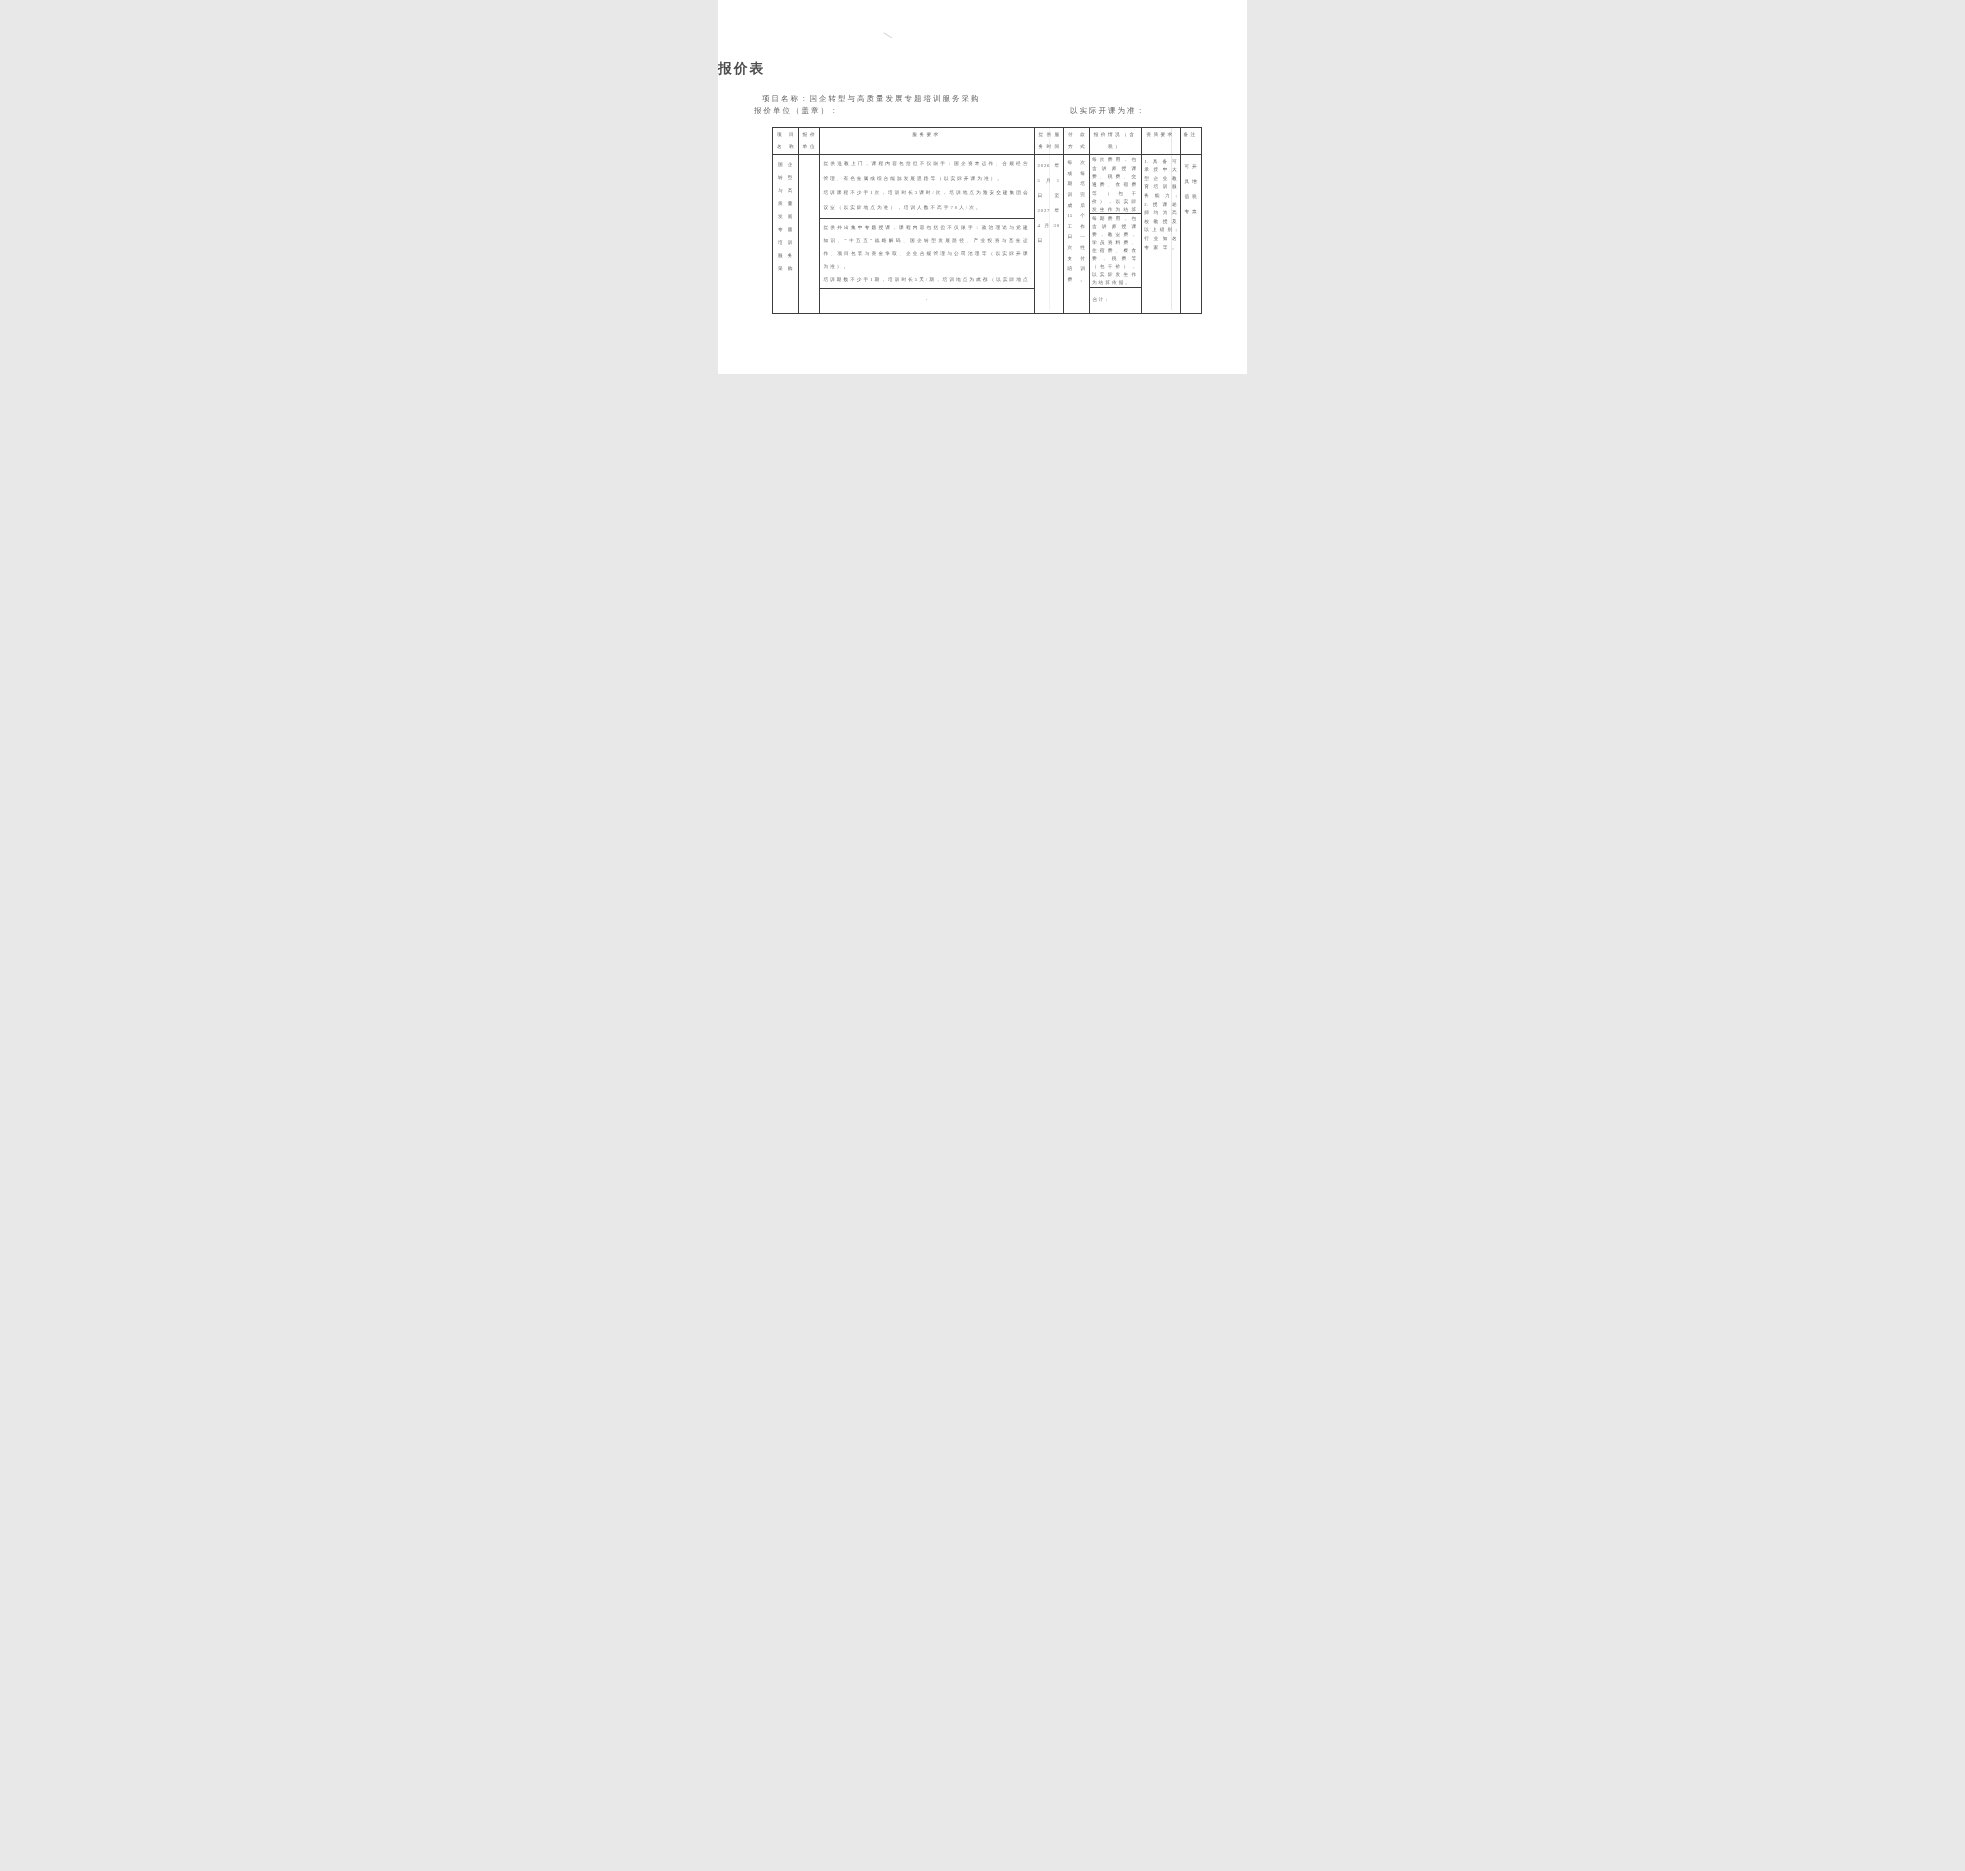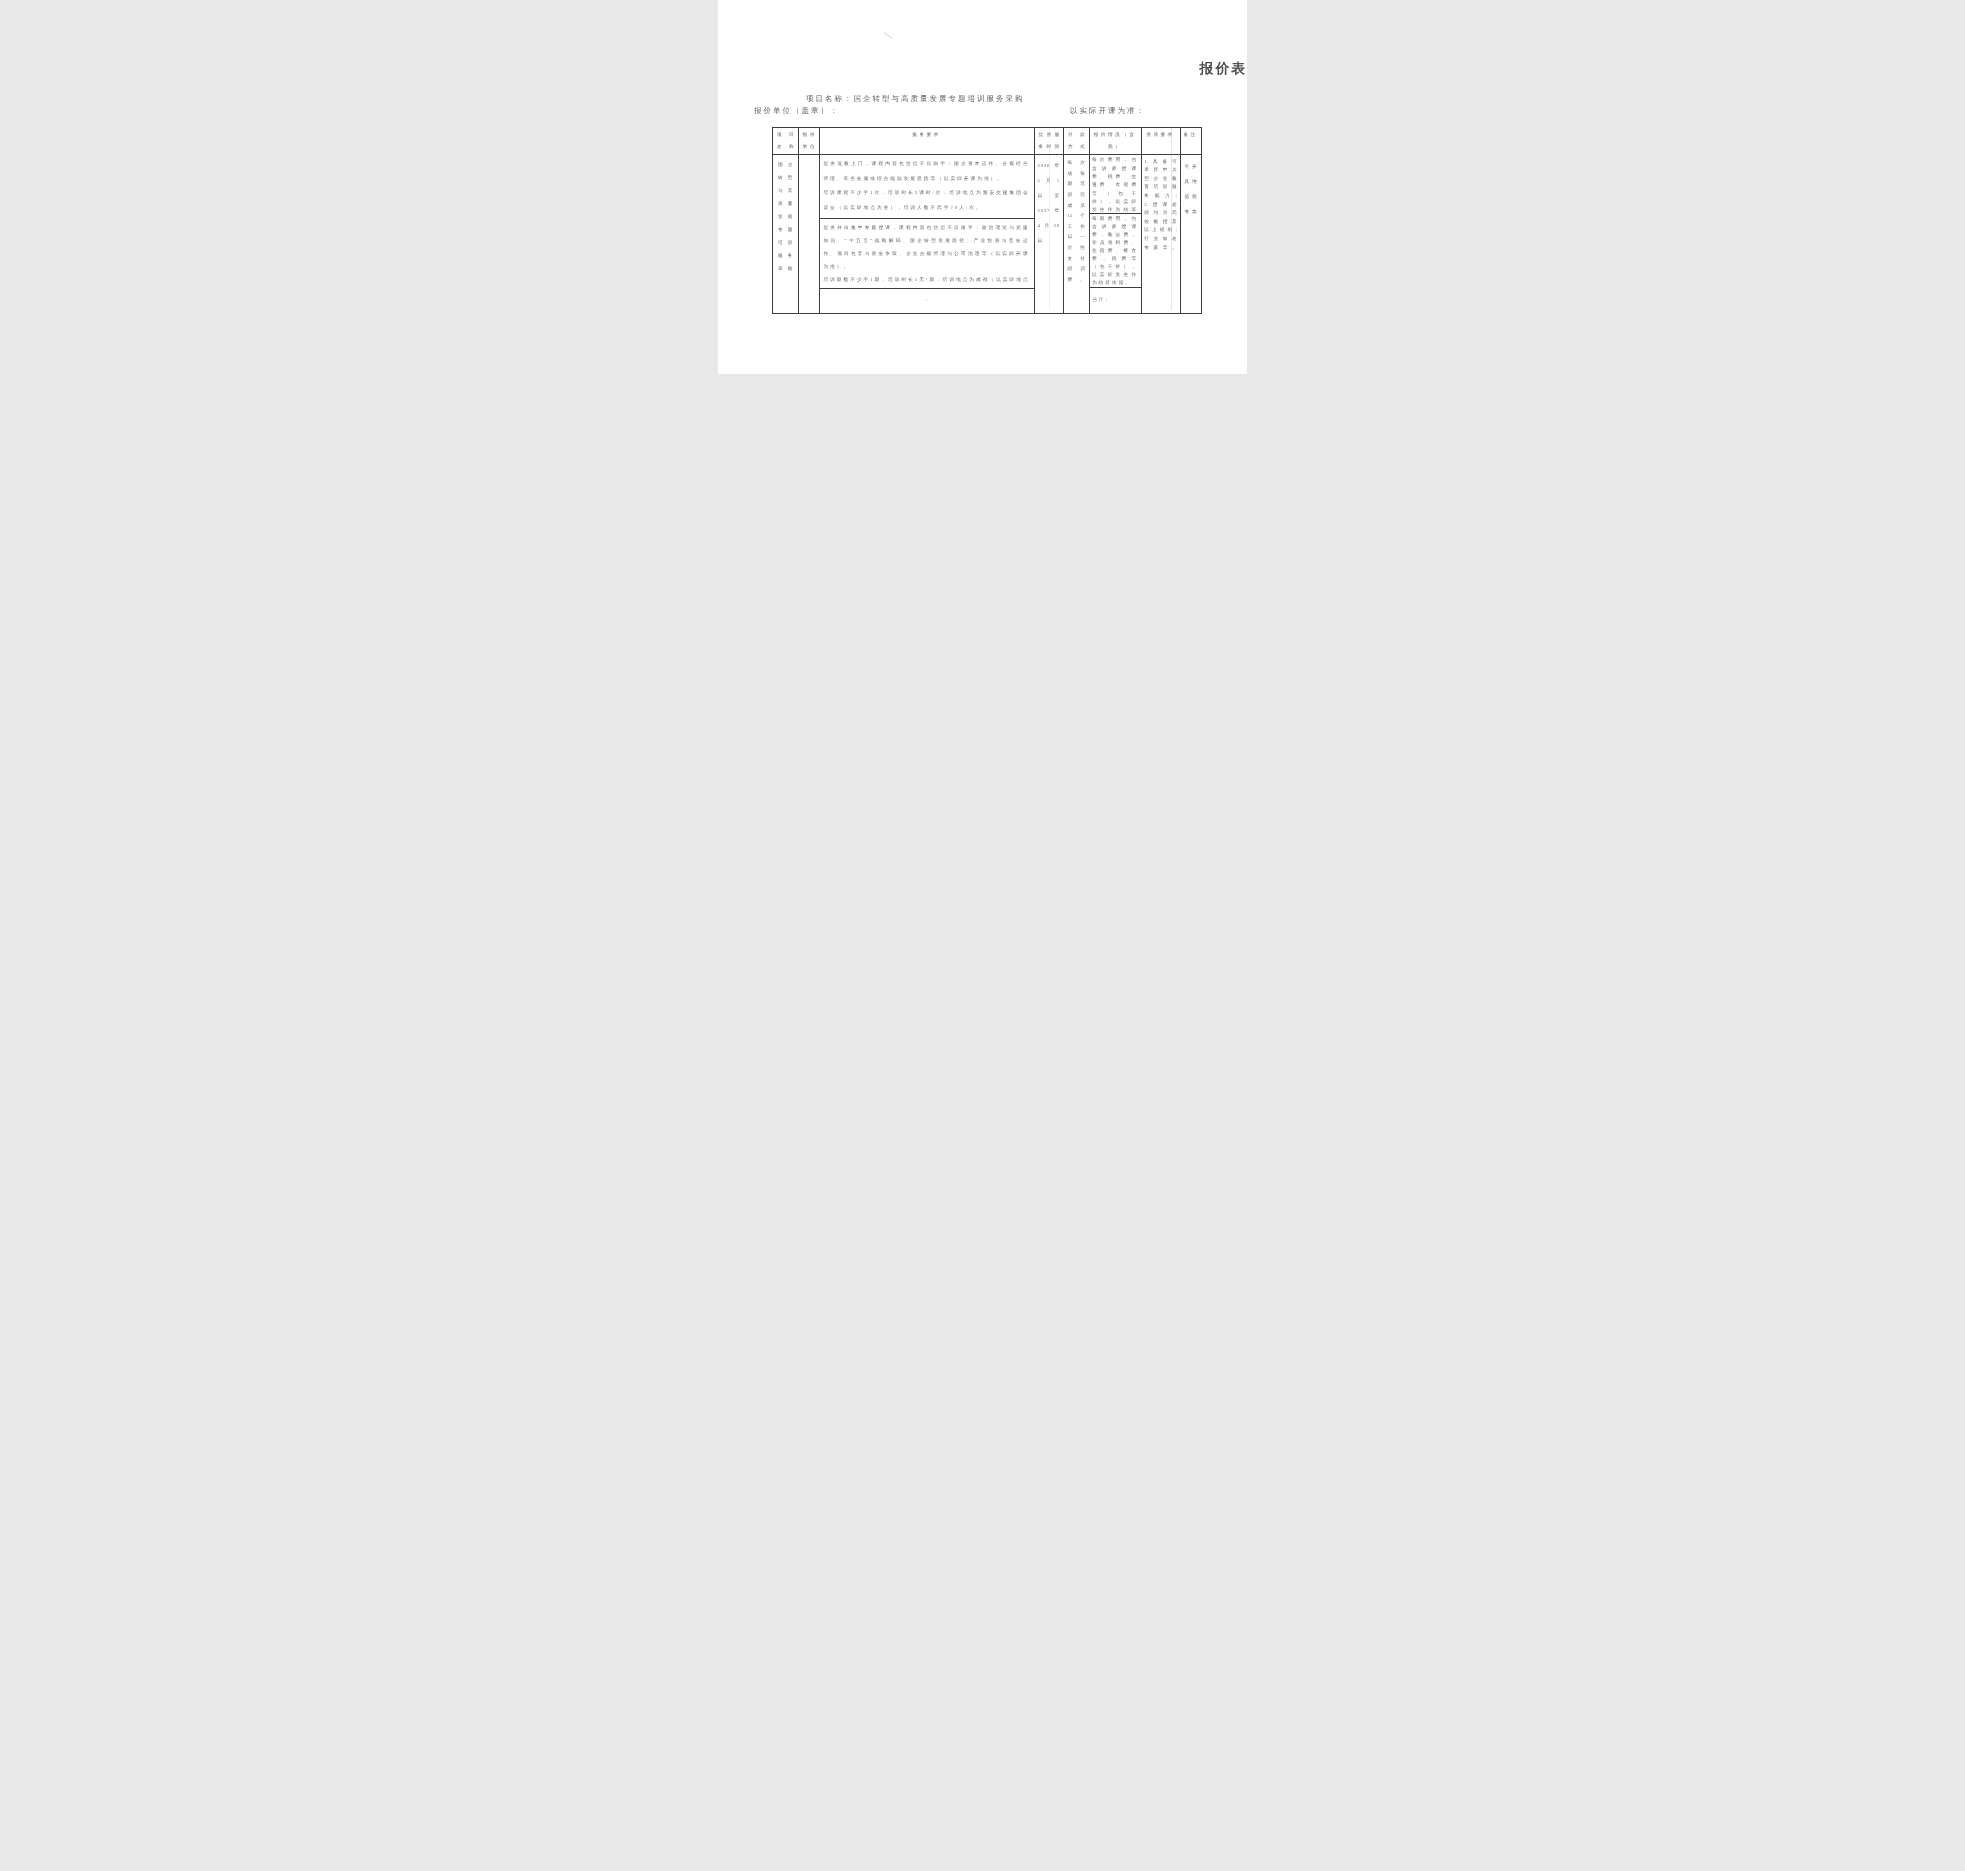--- a/index.html
+++ b/index.html
@@ -12,27 +12,27 @@
     position:relative;
     width:529px;height:374px;
     margin:0 auto;
     background:var(--background);
     color:var(--text);
     font-family:"Liberation Serif","DejaVu Serif",serif;
     overflow:hidden;
   }
   .title{
     position:absolute;top:60px;left:0;width:100%;
-    text-align:right;font-size:13.8px;font-weight:bold;
+    text-align:left;font-size:13.8px;font-weight:bold;
     letter-spacing:2px;color:#4e4e4e;
   }
   .meta{
     position:absolute;font-size:7.5px;letter-spacing:2px;white-space:nowrap;
   }
-  .meta.project{top:94px;left:44px;margin-left:44px;}
+  .meta.project{top:94px;left:44px;}
   .meta.quoter{top:106px;left:36px;}
   .meta.contact{top:106px;left:352px;}
 
   table.quote-table{
     position:absolute;top:127px;left:54px;
     width:428px;table-layout:fixed;border-collapse:collapse;
     font-size:4.7px;color:var(--text);
   }
   table.quote-table{border:0.8px solid var(--border);}
   .quote-table th,.quote-table td{

